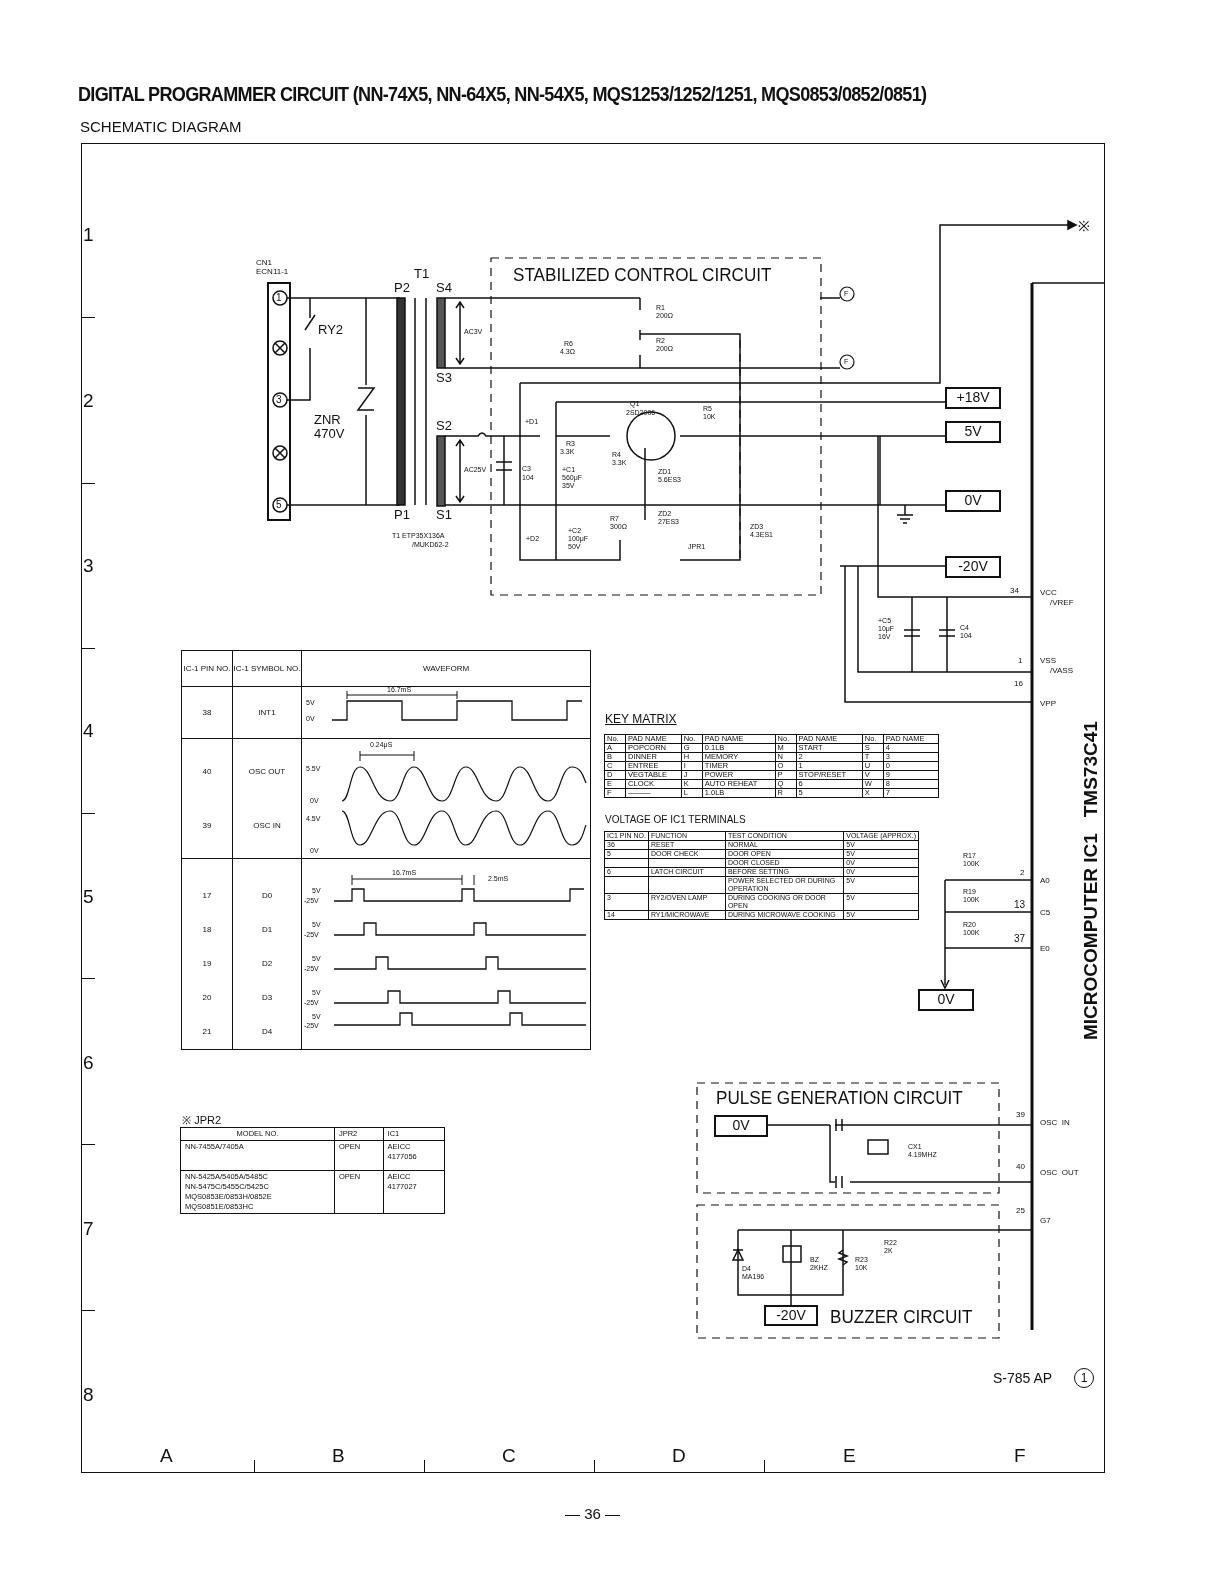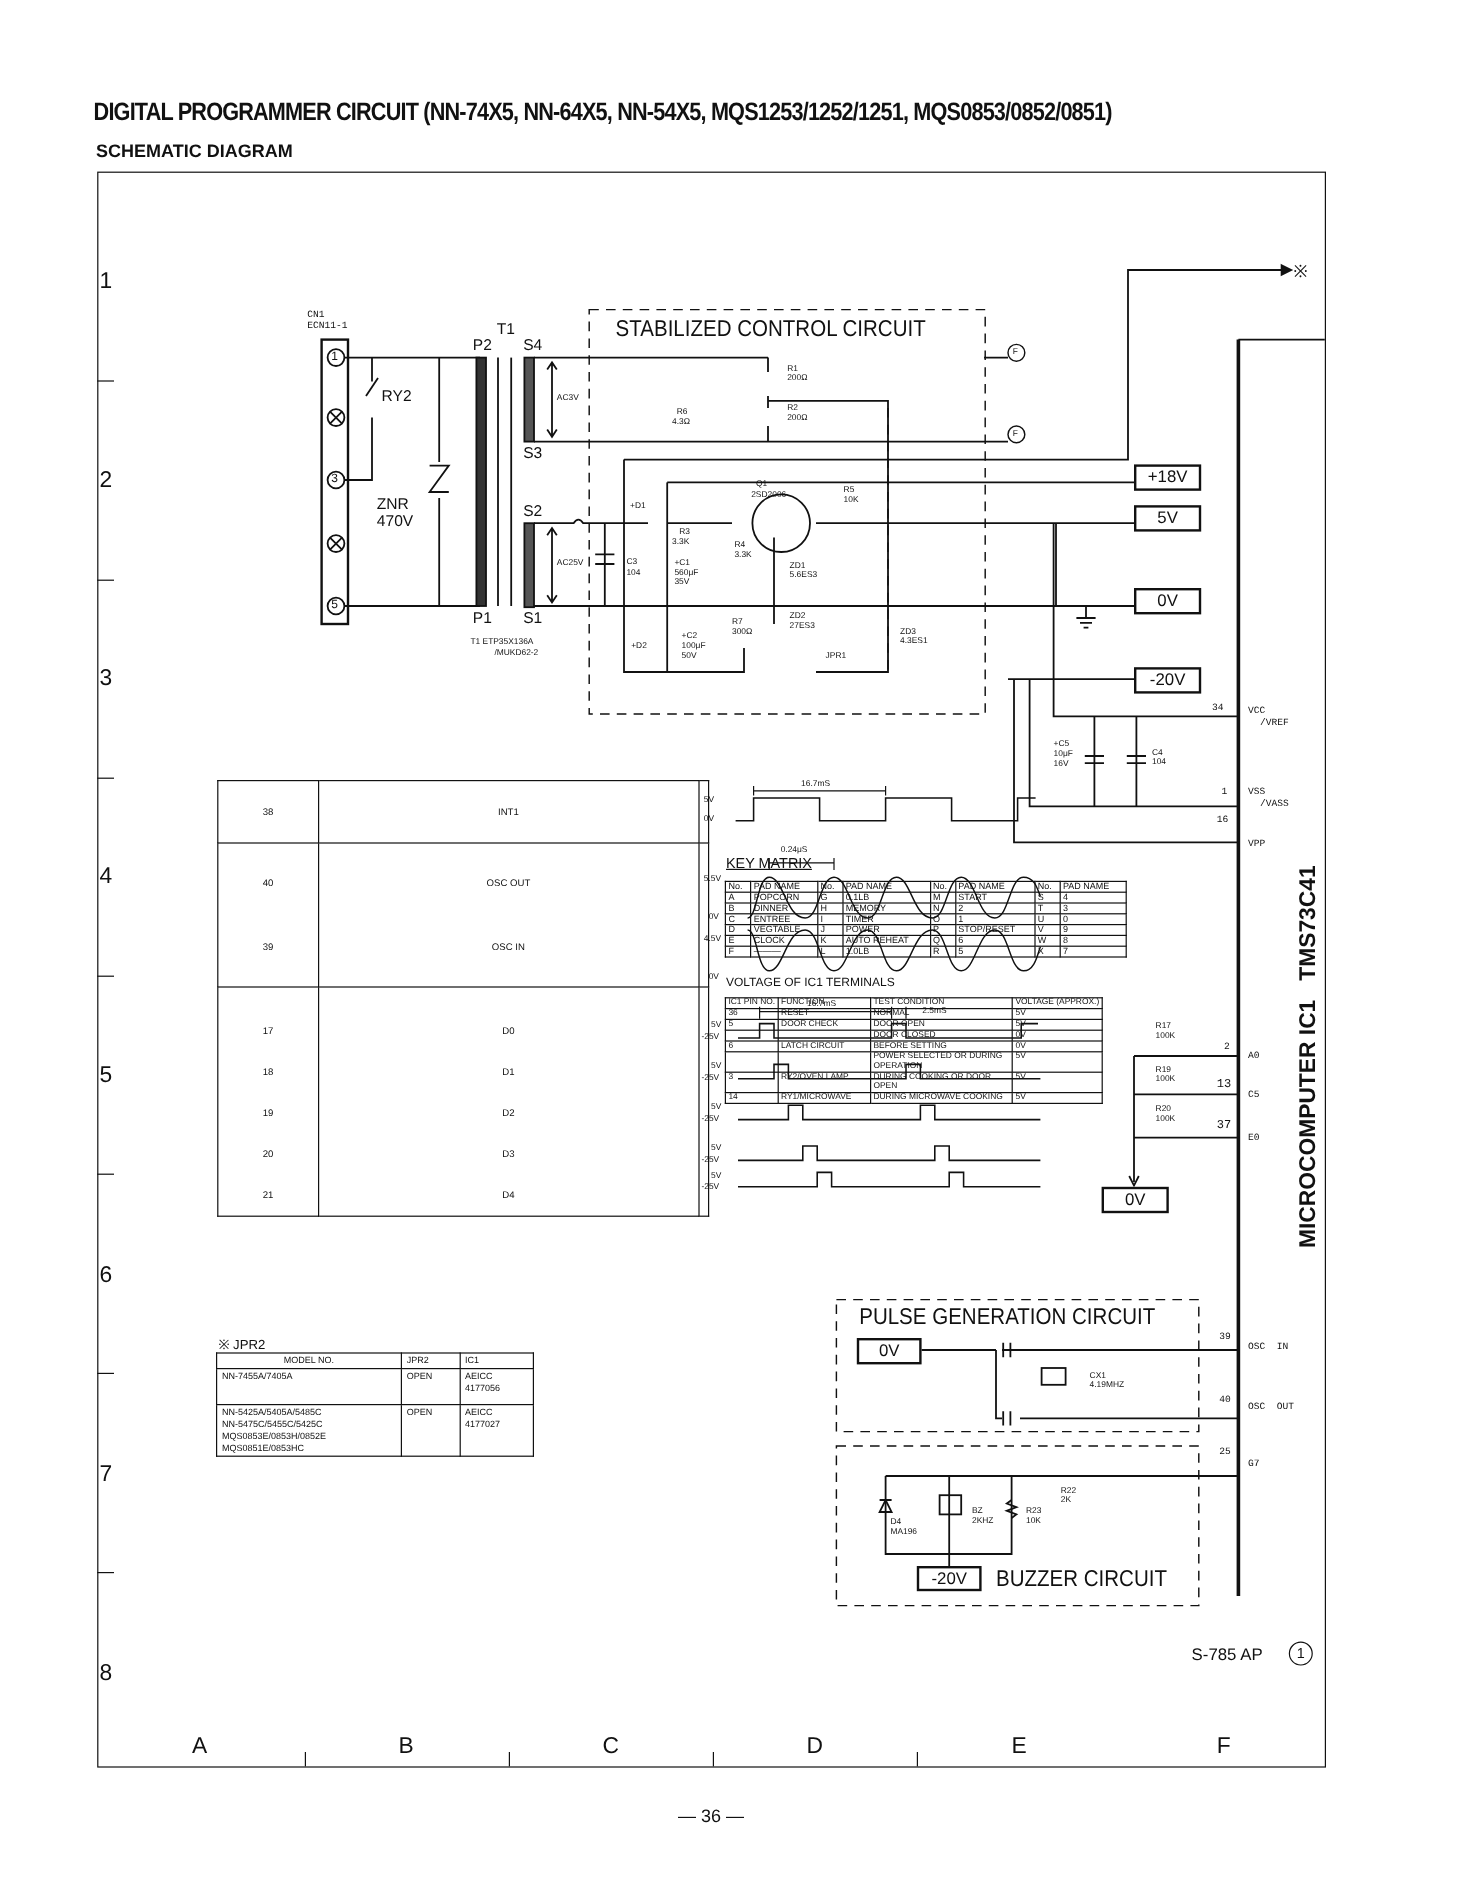--- a/index.html
+++ b/index.html
@@ -1,26 +1,26 @@
 <!DOCTYPE html>
 <html><head>
 <meta charset="utf-8">
 <style>
   html,body{margin:0;padding:0;background:#fff;}
   body{width:1224px;height:1584px;position:relative;overflow:hidden;font-family:"Liberation Sans",sans-serif;color:#111;}
   .abs{position:absolute;}
   .title{left:78px;top:82px;font-size:21px;font-weight:bold;letter-spacing:-0.8px;transform:scaleX(0.86);transform-origin:left;white-space:nowrap;}
-  .subtitle{left:80px;top:118px;font-size:15px;font-weight:bold;}
+  .subtitle{left:80px;top:118px;font-size:15px;font-weight:normal;}
   .frame{left:81px;top:143px;width:1022px;height:1328px;border:1.5px solid #111;}
   .rowlabel{font-size:19px;left:83px;}
   .rowtick{left:81px;width:14px;height:0;border-top:1.5px solid #111;}
   .collabel{font-size:19px;top:1445px;}
   .coltick{top:1460px;height:12px;border-left:1.5px solid #111;}
   .page{left:565px;top:1505px;font-size:15px;}
-  .small{font-size:8px;font-family:Liberation Mono, monospace;line-height:9px;}
+  .small{font-size:8px;font-family:Liberation Sans, sans-serif;line-height:9px;}
   .tiny{font-size:7px;line-height:8px;}
   .box{border:2px solid #111;text-align:center;font-size:14px;background:#fff;}
   .bigcap{font-size:19px;white-space:nowrap;}
   table{border-collapse:collapse;}
   .wf td{border:1.2px solid #111;font-size:8px;text-align:center;padding:0;}
   .km td{border:1px solid #111;font-size:7.5px;padding:0 2px;height:8px;line-height:8px;white-space:nowrap;}
   .vt td{border:1px solid #111;font-size:7px;padding:0 2px;line-height:8px;white-space:nowrap;vertical-align:top;}
   .jp td{border:1px solid #111;font-size:7.5px;padding:1px 4px;line-height:10px;vertical-align:top;white-space:nowrap;}
   .u{text-decoration:underline;}
   .vert{transform:rotate(-90deg);transform-origin:left top;white-space:nowrap;font-weight:bold;font-size:19px;}
@@ -246,20 +246,25 @@
 <div class="abs tiny" style="left:963px;top:852px">R17</div>
 <div class="abs tiny" style="left:963px;top:860px">100K</div>
 <div class="abs tiny" style="left:963px;top:888px">R19</div>
 <div class="abs tiny" style="left:963px;top:896px">100K</div>
 <div class="abs tiny" style="left:963px;top:921px">R20</div>
 <div class="abs tiny" style="left:963px;top:929px">100K</div>
 <div class="abs box" style="left:918px;top:989px;width:52px;height:18px">0V</div>
 
 <table class="abs wf" style="left:181px;top:650px;width:410px">
   <tbody>
+      <tr style="height:36px">
+    <td style="width:50px">IC-1 PIN NO.</td>
+    <td style="width:68px">IC-1 SYMBOL NO.</td>
+    <td>WAVEFORM</td>
+  </tr>
   <tr style="height:52px">
     <td>38</td>
     <td>INT1</td>
     <td style="position:relative">
       <svg width="290" height="50" style="position:absolute;left:0;top:0">
         <path d="M30 33 H45 V14 H100 V33 H155 V14 H210 V33 H265 V14 H280" stroke="#111" fill="none" stroke-width="1.3"></path>
         <path d="M45 8 H155 M45 4 V12 M155 4 V12" stroke="#111" fill="none"></path>
       </svg>
       <span class="abs" style="left:4px;top:12px;font-size:7px">5V</span>
       <span class="abs" style="left:4px;top:28px;font-size:7px">0V</span>

